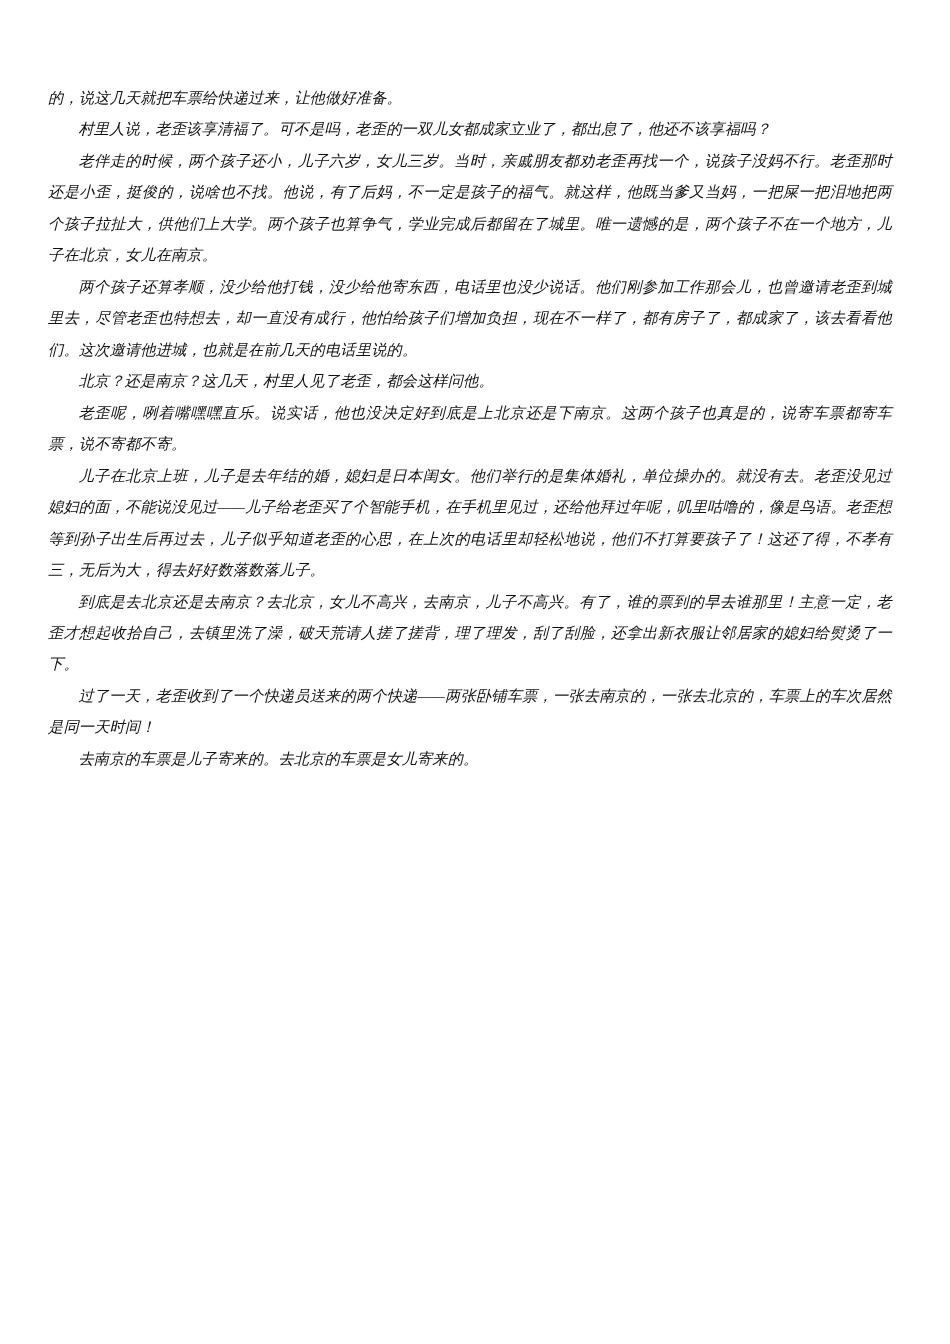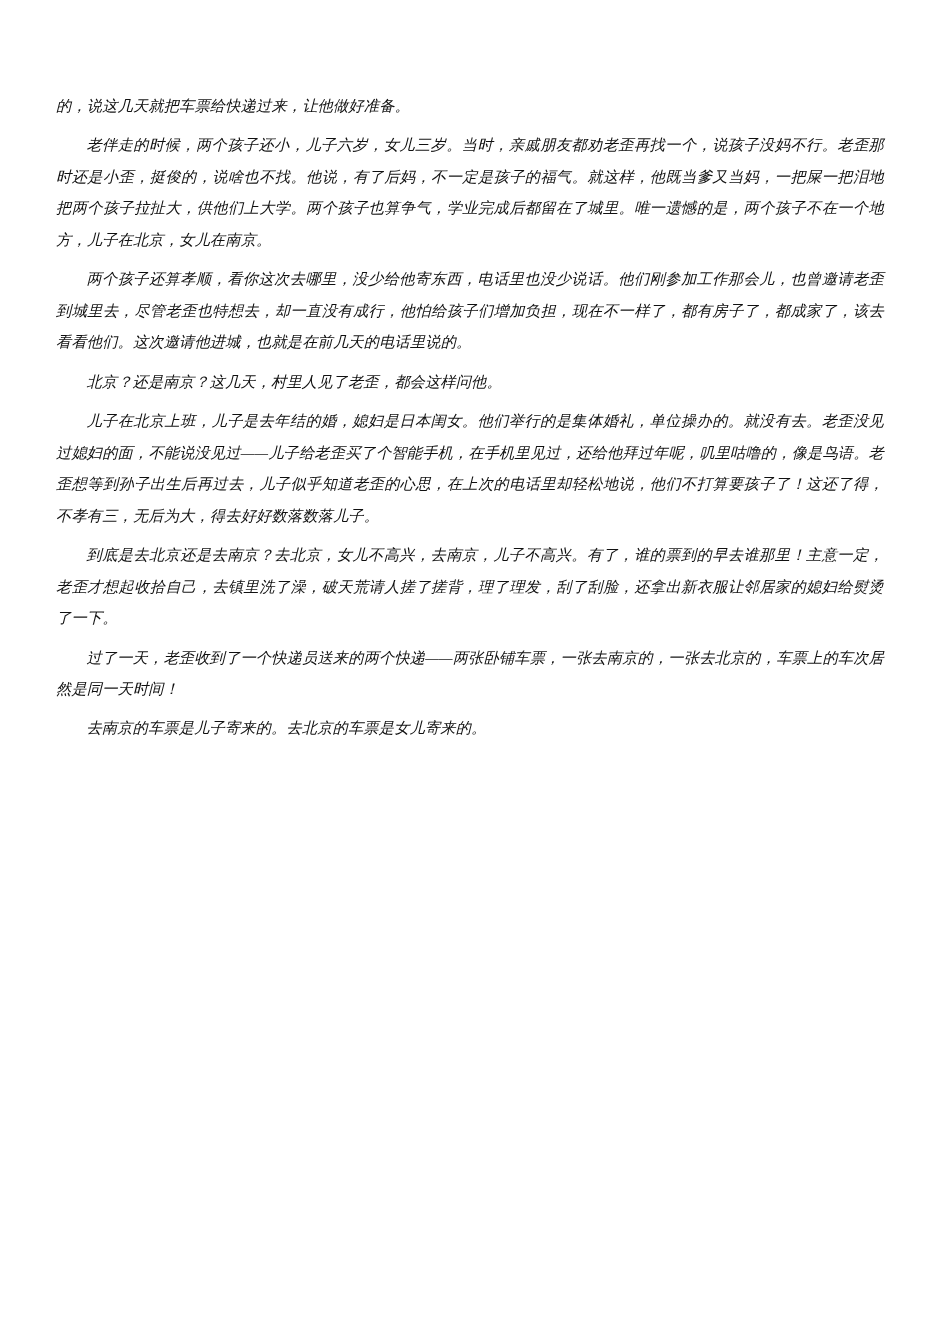--- a/index.html
+++ b/index.html
@@ -23,35 +23,37 @@
   }
   .doc-body {
     font-size: 15.2px;
     line-height: 2.07;
     text-align: justify;
     text-justify: inter-ideograph;
     letter-spacing: 0.2px;
     color: #101010;
   }
   .para {
-    margin: 8px;
+    margin: 0;
     text-indent: 2em;
     font-style: italic;
   }
   .para.no-indent {
     text-indent: 0;
   }
 </style>
 </head>
 <body>
 
 <div class="page">
   <div class="doc-body">
     <p class="para no-indent">的，说这几天就把车票给快递过来，让他做好准备。</p>
+    <p class="para">村里人说，老歪该享清福了。可不是吗，老歪的一双儿女都成家立业了，都出息了，他还不该享福吗？</p>
     <p class="para">老伴走的时候，两个孩子还小，儿子六岁，女儿三岁。当时，亲戚朋友都劝老歪再找一个，说孩子没妈不行。老歪那时还是小歪，挺俊的，说啥也不找。他说，有了后妈，不一定是孩子的福气。就这样，他既当爹又当妈，一把屎一把泪地把两个孩子拉扯大，供他们上大学。两个孩子也算争气，学业完成后都留在了城里。唯一遗憾的是，两个孩子不在一个地方，儿子在北京，女儿在南京。</p>
-    <p class="para">两个孩子还算孝顺，看你这次去哪里，没少给他寄东西，电话里也没少说话。他们刚参加工作那会儿，也曾邀请老歪到城里去，尽管老歪也特想去，却一直没有成行，他怕给孩子们增加负担，现在不一样了，都有房子了，都成家了，该去看看他们。这次邀请他进城，也就是在前几天的电话里说的。</p>
+    <p class="para">两个孩子还算孝顺，没少给他打钱，没少给他寄东西，电话里也没少说话。他们刚参加工作那会儿，也曾邀请老歪到城里去，尽管老歪也特想去，却一直没有成行，他怕给孩子们增加负担，现在不一样了，都有房子了，都成家了，该去看看他们。这次邀请他进城，也就是在前几天的电话里说的。</p>
     <p class="para">北京？还是南京？这几天，村里人见了老歪，都会这样问他。</p>
+    <p class="para">老歪呢，咧着嘴嘿嘿直乐。说实话，他也没决定好到底是上北京还是下南京。这两个孩子也真是的，说寄车票都寄车票，说不寄都不寄。</p>
     <p class="para">儿子在北京上班，儿子是去年结的婚，媳妇是日本闺女。他们举行的是集体婚礼，单位操办的。就没有去。老歪没见过媳妇的面，不能说没见过——儿子给老歪买了个智能手机，在手机里见过，还给他拜过年呢，叽里咕噜的，像是鸟语。老歪想等到孙子出生后再过去，儿子似乎知道老歪的心思，在上次的电话里却轻松地说，他们不打算要孩子了！这还了得，不孝有三，无后为大，得去好好数落数落儿子。</p>
     <p class="para">到底是去北京还是去南京？去北京，女儿不高兴，去南京，儿子不高兴。有了，谁的票到的早去谁那里！主意一定，老歪才想起收拾自己，去镇里洗了澡，破天荒请人搓了搓背，理了理发，刮了刮脸，还拿出新衣服让邻居家的媳妇给熨烫了一下。</p>
     <p class="para">过了一天，老歪收到了一个快递员送来的两个快递——两张卧铺车票，一张去南京的，一张去北京的，车票上的车次居然是同一天时间！</p>
     <p class="para">去南京的车票是儿子寄来的。去北京的车票是女儿寄来的。</p>
   </div>
 </div>
 
 </body></html>

